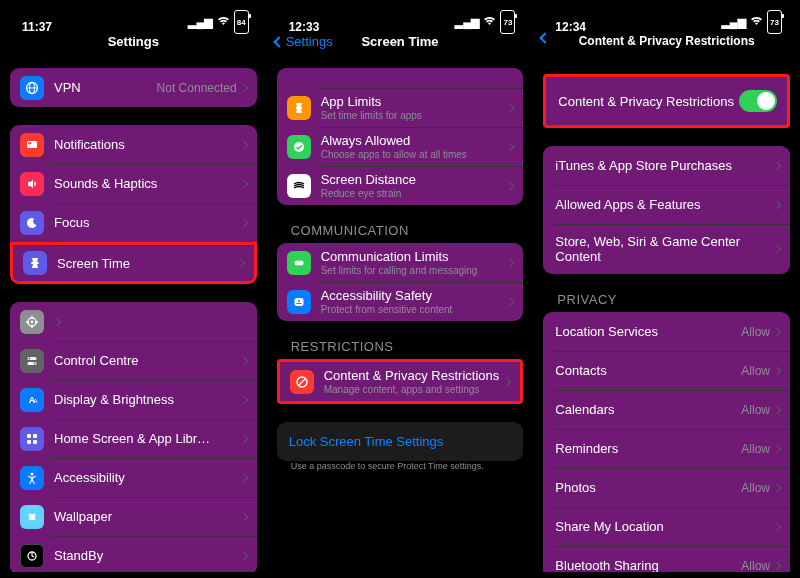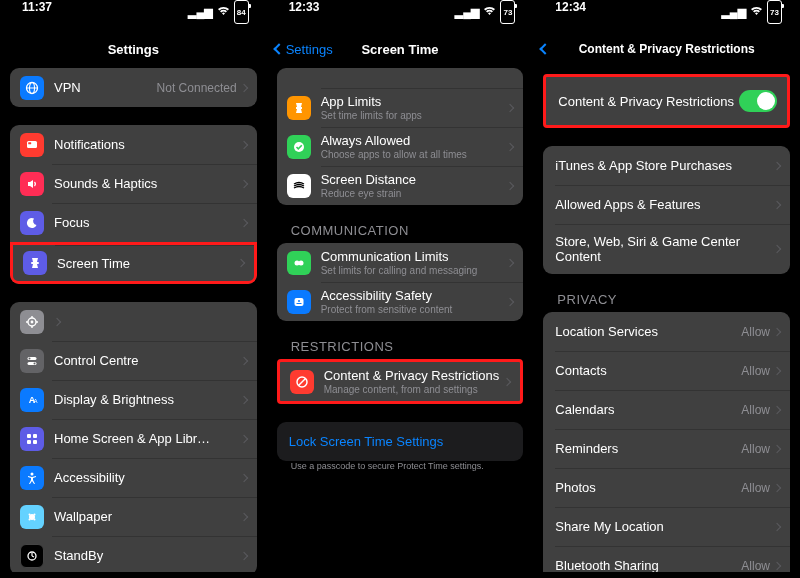--- a/index.html
+++ b/index.html
@@ -16,21 +16,21 @@
     width: 266.66px;
     height: 578px;
     background: #000;
     position: relative;
     flex: 1;
     overflow: hidden;
   }
   .status-bar {
     height: 34px;
     display: flex;
-    align-items: flex-start;
+    align-items: flex-end;
     justify-content: space-between;
     padding: 0 18px 0 22px;
     font-size: 12px;
     font-weight: 600;
   }
   .status-right { display: flex; align-items: center; gap: 4px; }
   .signal, .wifi { font-size: 11px; }
   .batt {
     display: inline-flex;
     align-items: center;
@@ -48,21 +48,20 @@
     right: -3px;
     top: 3px;
     width: 2px;
     height: 4px;
     background: #fff;
     border-radius: 0 1px 1px 0;
   }
   .nav {
     height: 30px;
     display: flex;
-    align-items: center;
     justify-content: center;
     position: relative;
     font-size: 13px;
     font-weight: 600;
     padding: 0 10px;
   }
   .nav .back {
     position: absolute;
     left: 8px;
     display: flex;
@@ -74,21 +73,21 @@
   .chev-left {
     display: inline-block;
     width: 8px; height: 8px;
     border-left: 2px solid #0a84ff;
     border-bottom: 2px solid #0a84ff;
     transform: rotate(45deg);
     margin-right: 3px;
   }
   .content { padding: 6px 10px 0 10px; }
   .group {
-    background: #404040;
+    background: #701a75;
     border-radius: 9px;
     margin-bottom: 18px;
     overflow: hidden;
   }
   .group-header {
     font-size: 13px;
     color: #8e8e93;
     letter-spacing: 0.5px;
     padding: 0 14px 5px 14px;
     margin-top: 6px;
@@ -473,21 +472,21 @@
       <div class="group highlight-box">
         <div class="row">
           <span class="icon ic-redring">
             <svg width="14" height="14" viewBox="0 0 14 14">
                 <circle cx="7" cy="7" r="5" fill="none" stroke="#fff" stroke-width="1.5"></circle>
                 <line x1="3.5" y1="10.5" x2="10.5" y2="3.5" stroke="#fff" stroke-width="1.5"></line>
               </svg>
           </span>
           <div class="texts">
             <span class="label">Content &amp; Privacy Restrictions</span>
-            <span class="sub">Manage content, from and settings</span>
+            <span class="sub">Manage content, apps and settings</span>
           </div>
           <span class="chev"></span>
         </div>
       </div>
 
       <div class="link-row">
         <span>Lock Screen Time Settings</span>
       </div>
       <div class="footer-note">Use a passcode to secure Protect Time settings.</div>
     </div>

